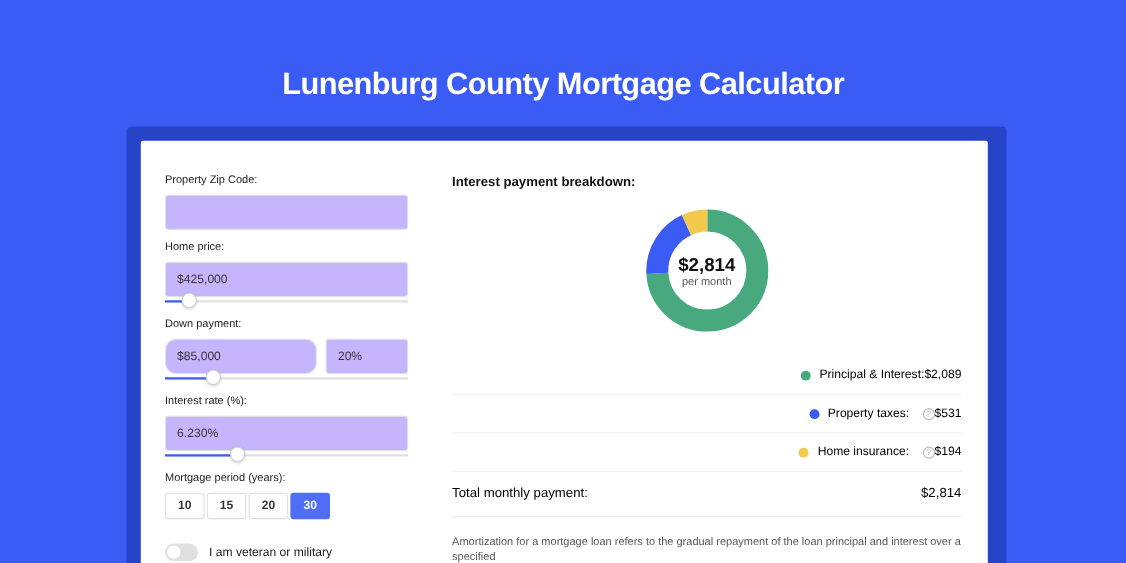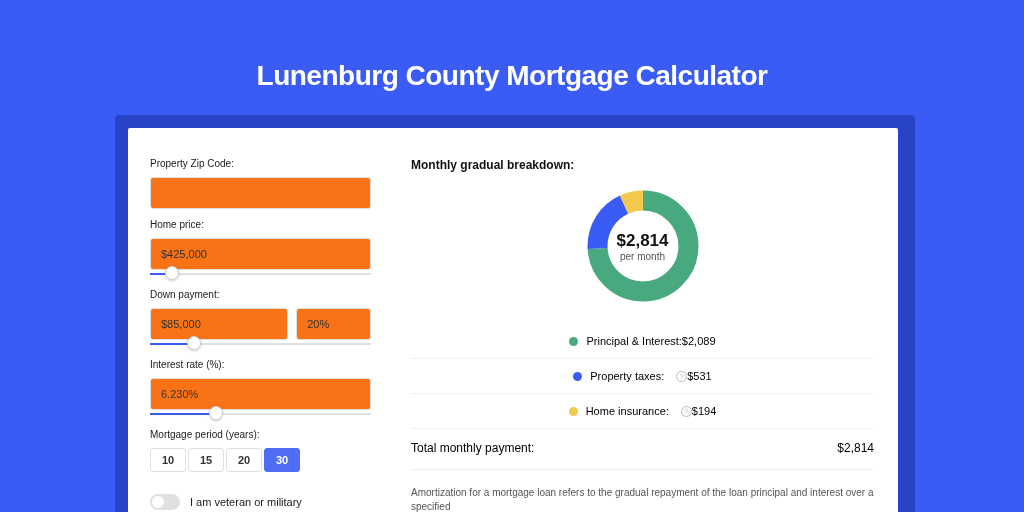--- a/index.html
+++ b/index.html
@@ -53,21 +53,21 @@
     margin-bottom: 8px;
   }
   .input {
     width: 100%;
     height: 32px;
     border: 1px solid #e0e0e0;
     border-radius: 3px;
     padding: 0 10px;
     font-size: 11px;
     color: #333;
-    background: #f97316;
+    background: #c4b5fd;
   }
   .group { margin-bottom: 10px; position: relative; }
   .slider-wrap {
     position: relative;
     height: 10px;
     margin-top: -1px;
   }
   .slider-track {
     position: absolute;
     left: 0; right: 0; top: 4px;
@@ -84,21 +84,21 @@
     position: absolute;
     top: -3px;
     width: 14px; height: 14px;
     background: #fff;
     border: 1px solid #d0d0d0;
     border-radius: 50%;
     box-shadow: 0 1px 3px rgba(0,0,0,0.2);
     transform: translateX(-50%);
   }
   .twocol { display: flex; gap: 8px; }
-  .twocol .input:first-child { flex: 2.2; }
+  .twocol .input:first-child { flex: 2.2; border-radius: 10px; }
   .twocol .input:last-child { flex: 1; }
   .pills { display: flex; gap: 2px; }
   .pill {
     width: 36px; height: 24px;
     border: 1px solid #e0e0e0;
     border-radius: 3px;
     font-size: 11px;
     color: #333;
     display: flex; align-items: center; justify-content: center;
     font-weight: 600;
@@ -139,21 +139,21 @@
   }
   .donut svg { width: 120px; height: 120px; transform: rotate(-90deg); }
   .donut-center {
     position: absolute; inset: 0;
     display: flex; flex-direction: column;
     align-items: center; justify-content: center;
   }
   .donut-val { font-weight: 800; font-size: 17px; color: #111; }
   .donut-sub { font-size: 10px; color: #555; text-align: right; }
   .legend-row {
-    display: flex; align-items: center; justify-content: center;
+    display: flex; align-items: center; justify-content: flex-end;
     padding: 11px 0;
     border-bottom: 1px solid #f0f0f0;
     font-size: 11px;
   }
   .legend-row:last-of-type { border-bottom: none; }
   .legend-left { display: flex; align-items: center; gap: 8px; }
   .dot { width: 9px; height: 9px; border-radius: 50%; }
   .info {
     width: 11px; height: 11px; border-radius: 50%;
     border: 1px solid #bbb; color: #bbb;
@@ -233,21 +233,21 @@
     </div>
 
     <div class="toggle-row">
       <div class="toggle"></div>
       <div class="toggle-lbl">I am veteran or military</div>
     </div>
 
   </div>
 
   <div class="right">
-    <div class="section-title">Monthly gradual breakdown:</div>
+    <div class="section-title">Interest payment breakdown:</div>
 
     <div class="donut-wrap">
       <div class="donut">
         <svg viewBox="0 0 42 42">
           <circle cx="21" cy="21" r="15.915" fill="none" stroke="#48a97f" stroke-width="7" stroke-dasharray="74 26" stroke-dashoffset="0"></circle>
           <circle cx="21" cy="21" r="15.915" fill="none" stroke="#3a5cf4" stroke-width="7" stroke-dasharray="19 81" stroke-dashoffset="-74"></circle>
           <circle cx="21" cy="21" r="15.915" fill="none" stroke="#f2c94c" stroke-width="7" stroke-dasharray="7 93" stroke-dashoffset="-93"></circle>
         </svg>
         <div class="donut-center">
           <div class="donut-val">$2,814</div>

